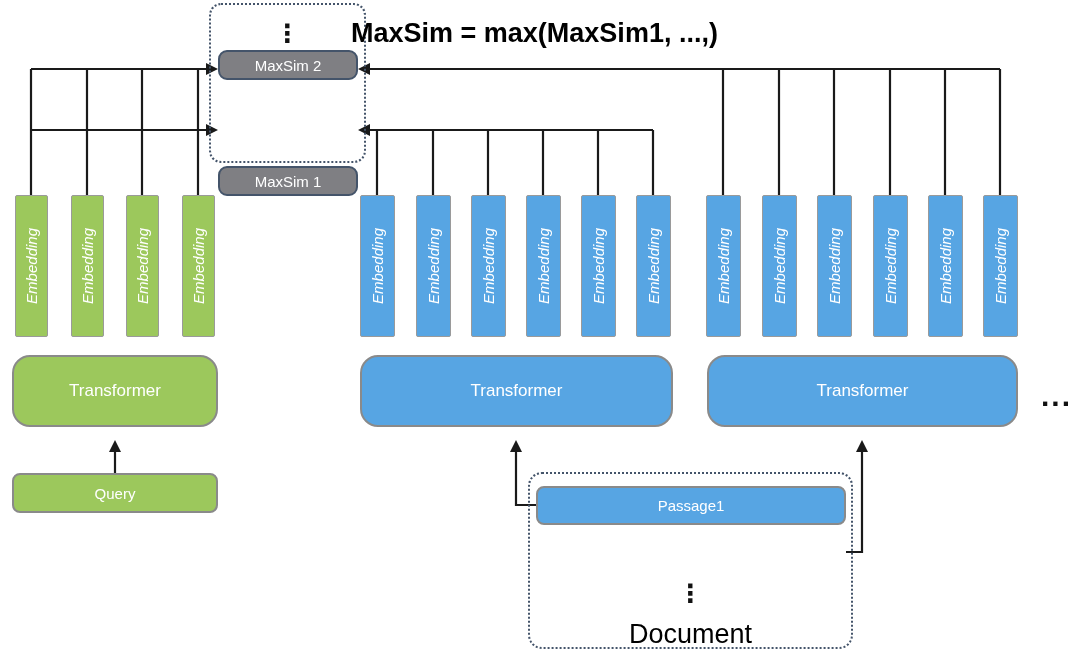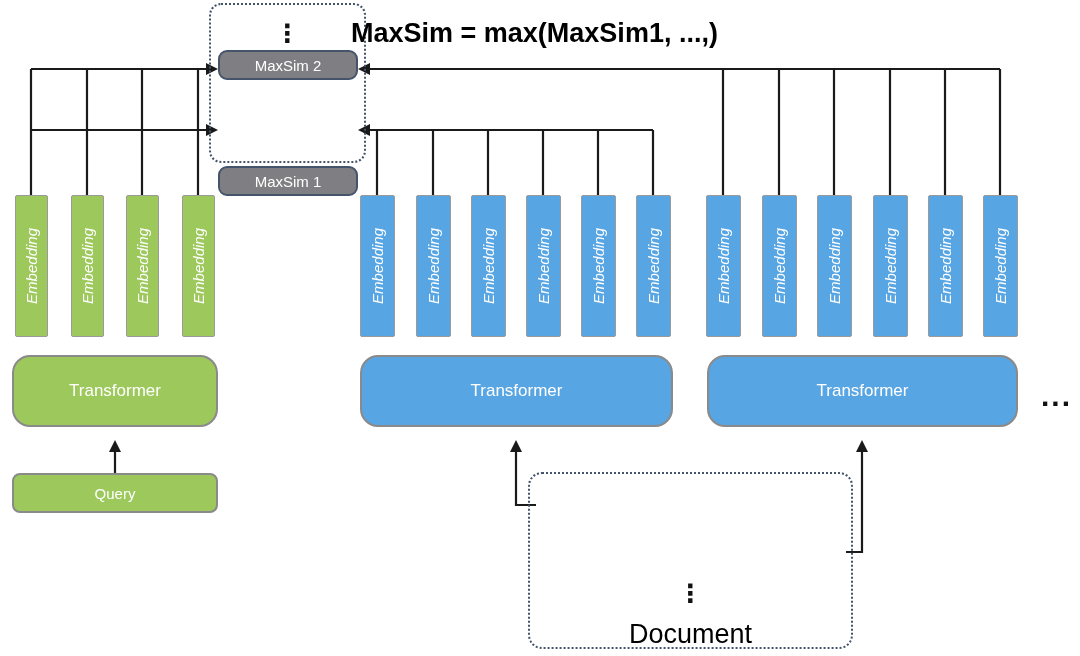--- a/index.html
+++ b/index.html
@@ -105,20 +105,23 @@
   </div>
   <div class="box transformer blue" style="left:707px;width:311px;">
     <span>Transformer</span>
   </div>
 
   <div class="box query">
     <span>Query</span>
   </div>
 
   <div class="box doc-dotted"></div>
+  <div class="box passage" style="top:486px;">
+    <span>Passage1</span>
+  </div>
   <div class="vdots" style="left:528px;top:588px;width:325px;">⋮</div>
   <div class="doc-label">Document</div>
 
   <div class="more-dots">...</div>
 
 <div class="bar green" style="left: 14.5px; width: 33px;">
       <span>Embedding</span>
     </div>
     <div class="bar green" style="left: 70.5px; width: 33px;">
       <span>Embedding</span>

